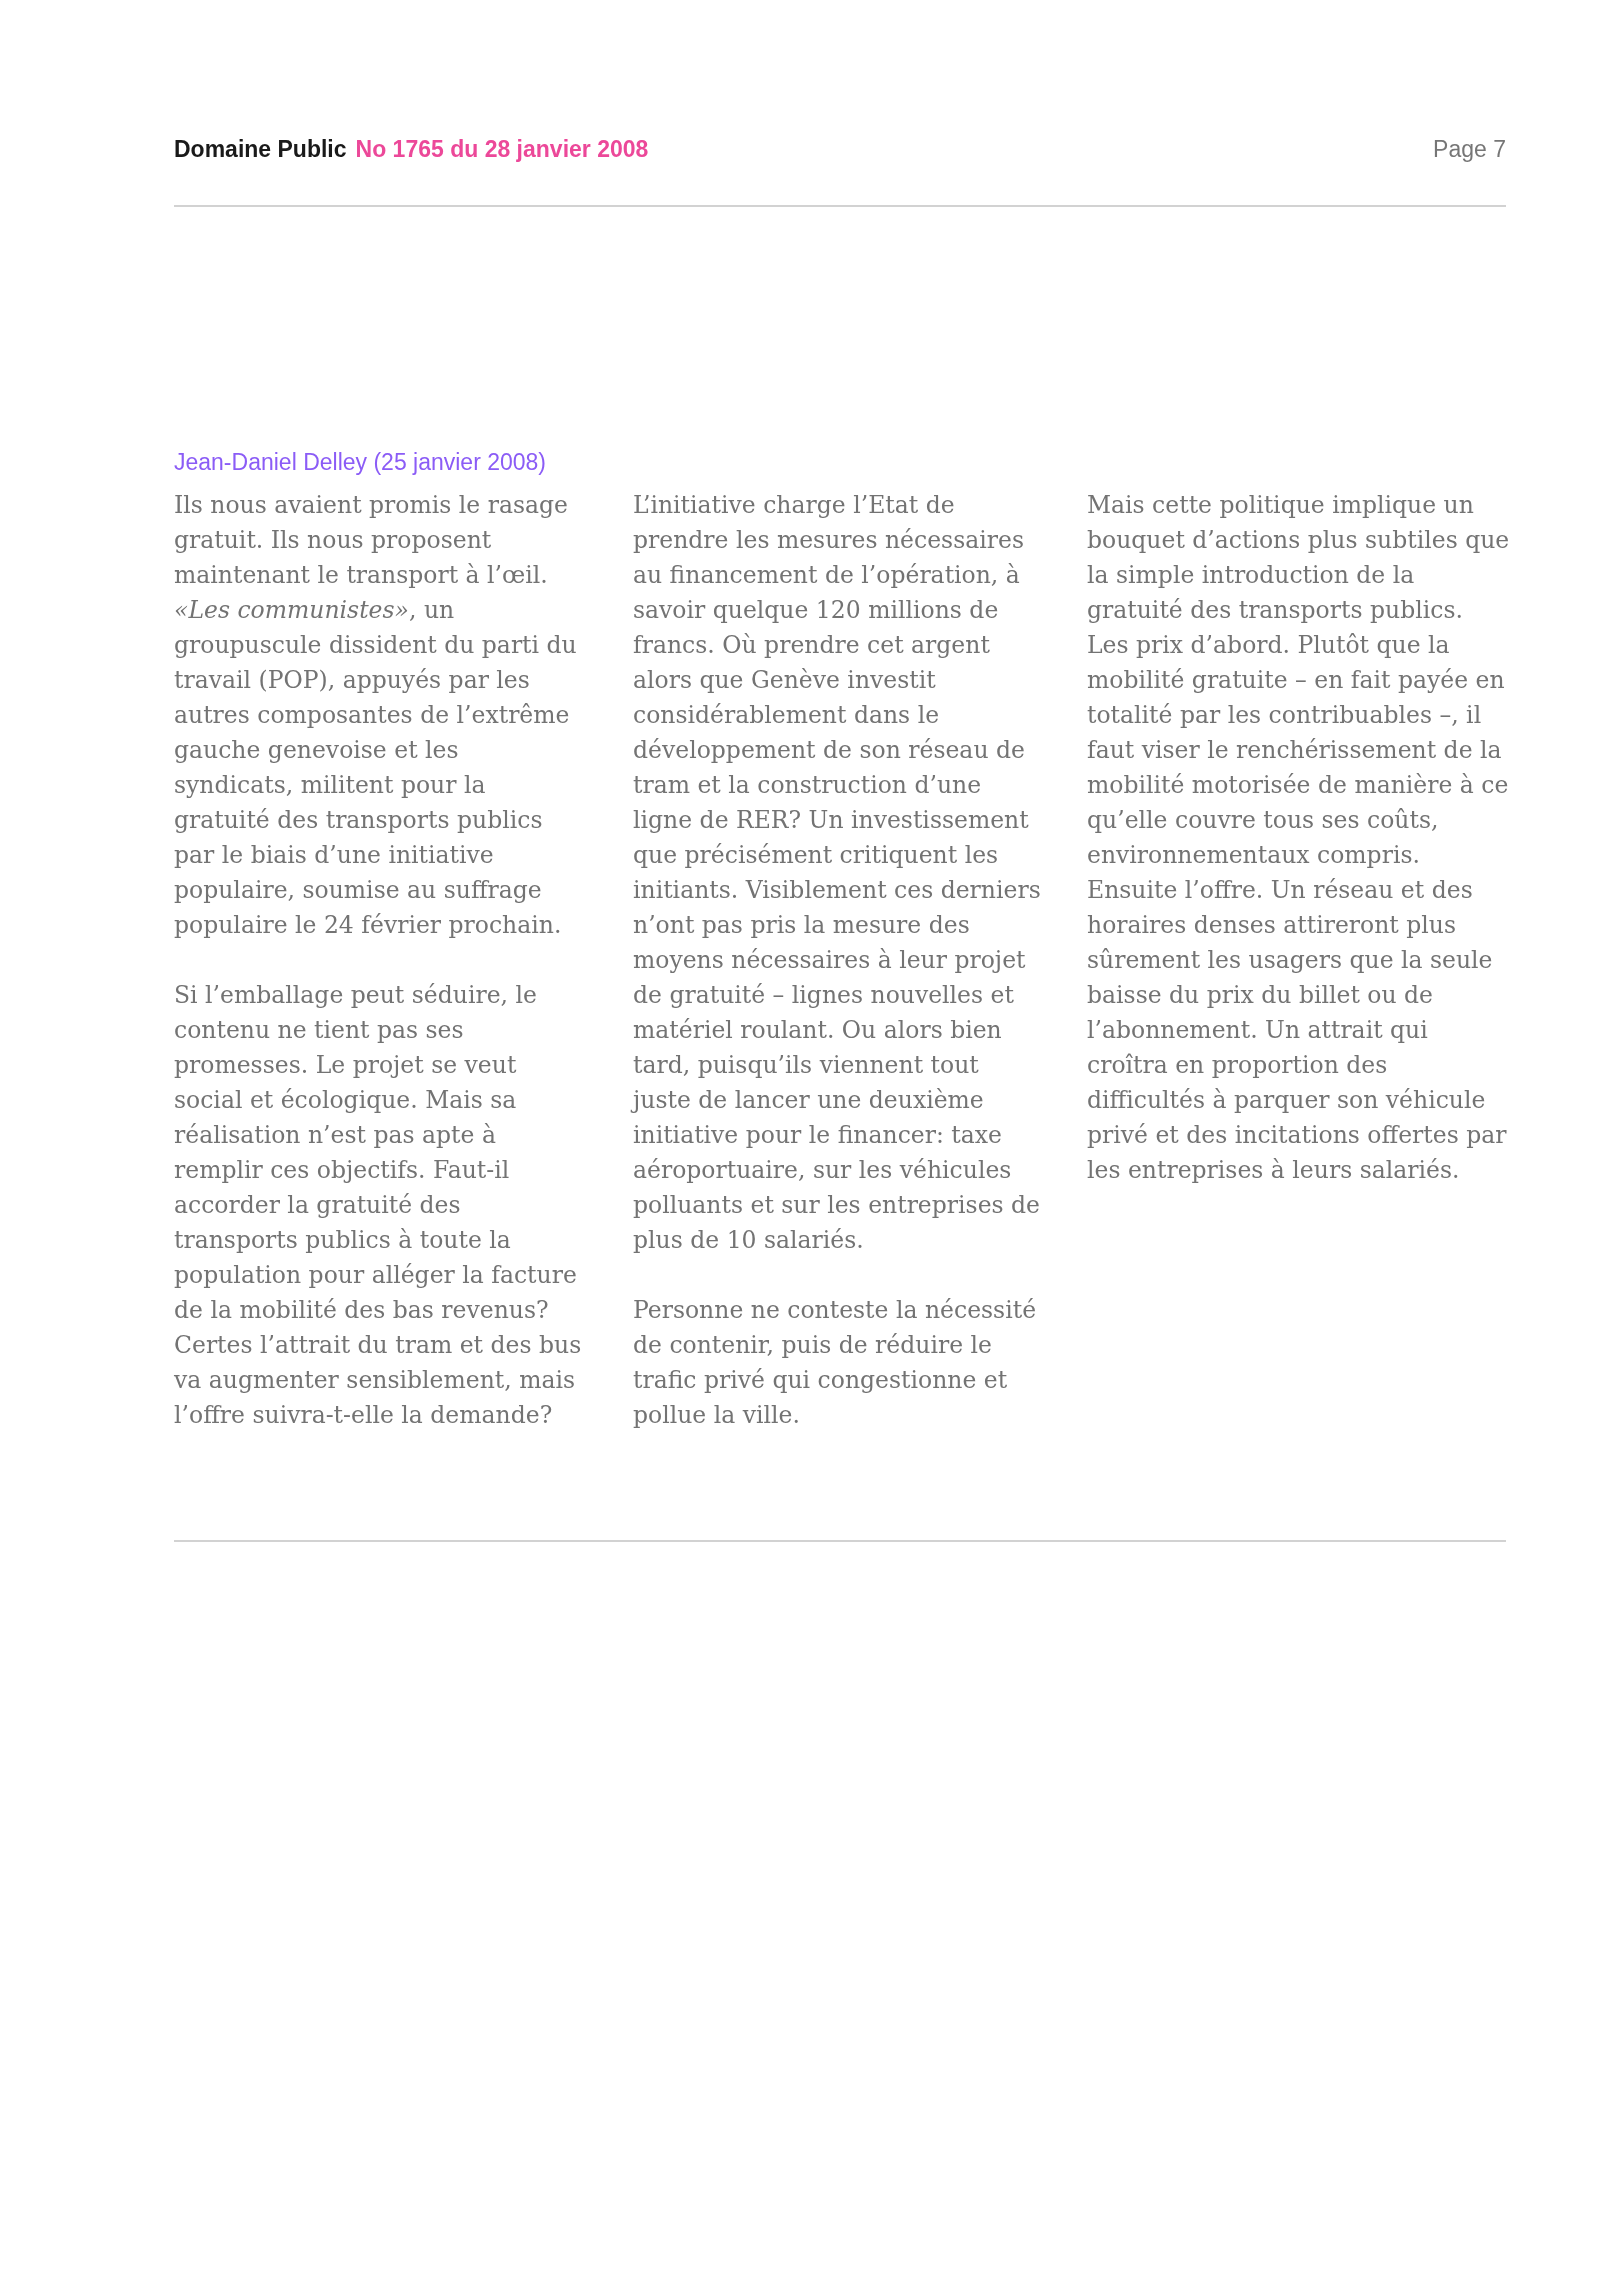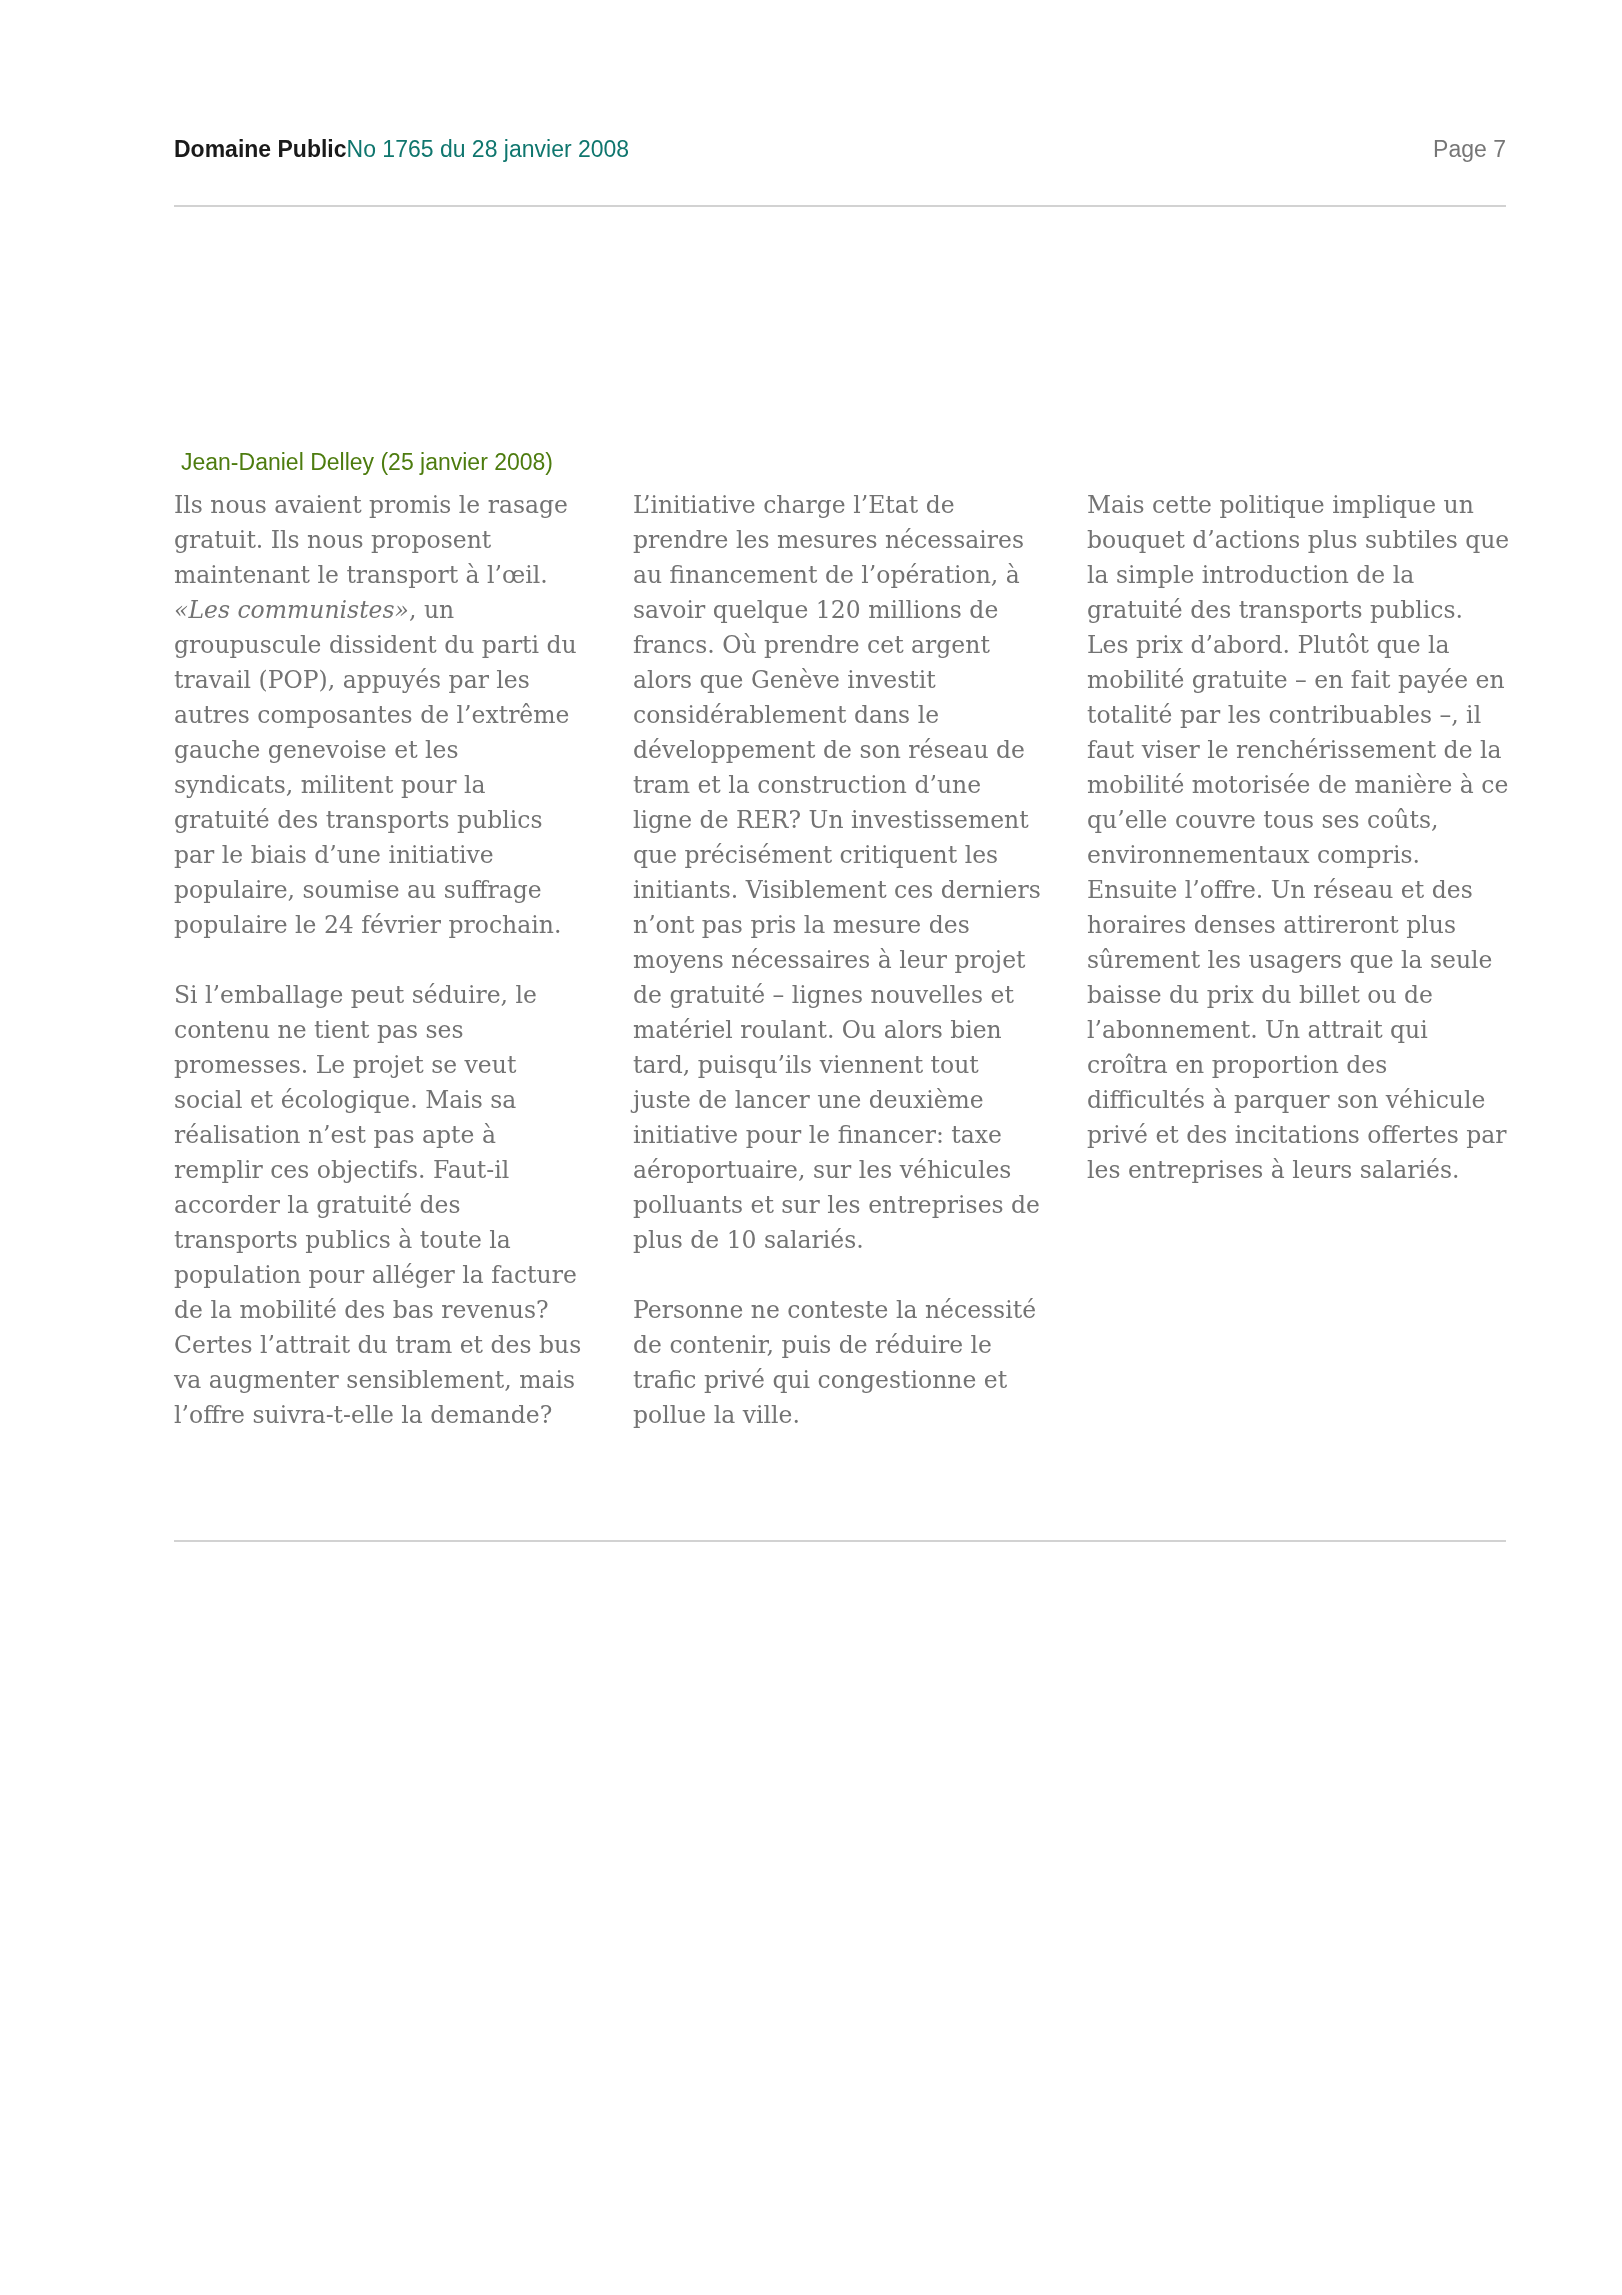--- a/index.html
+++ b/index.html
@@ -20,21 +20,21 @@
   }
   .hdr-left {
     position: absolute;
     left: 174px;
     top: 136px;
     font-size: 23px;
     color: #2a2a2a;
     white-space: nowrap;
   }
   .hdr-left .brand { font-weight: bold; color: #1a1a1a; }
-  .hdr-left .issue { font-weight: normal; color: #0f766e; }
+  .hdr-left .issue { margin-left: 9px; font-weight: bold; color: #ec4899; }
   .hdr-right {
     position: absolute;
     right: 116px;
     top: 136px;
     font-size: 23px;
     color: #767676;
     white-space: nowrap;
   }
   .rule {
     position: absolute;
@@ -60,24 +60,24 @@
     position: absolute;
     left: 174px;
     top: 380px;
     width: 1379px;
     font-size: 27.6px;
     font-style: italic;
     color: #3c3c3c;
   }
   .byline {
     position: absolute;
-    left: 181px;
+    left: 174px;
     top: 449px;
     font-size: 23px;
-    color: #4d7c0f;
+    color: #8b5cf6;
   }
   .col {
     position: absolute;
     top: 488px;
     font-family: "DejaVu Serif", serif;
     font-size: 23.5px;
     line-height: 35px;
     color: #737373;
     text-align: left;
   }

